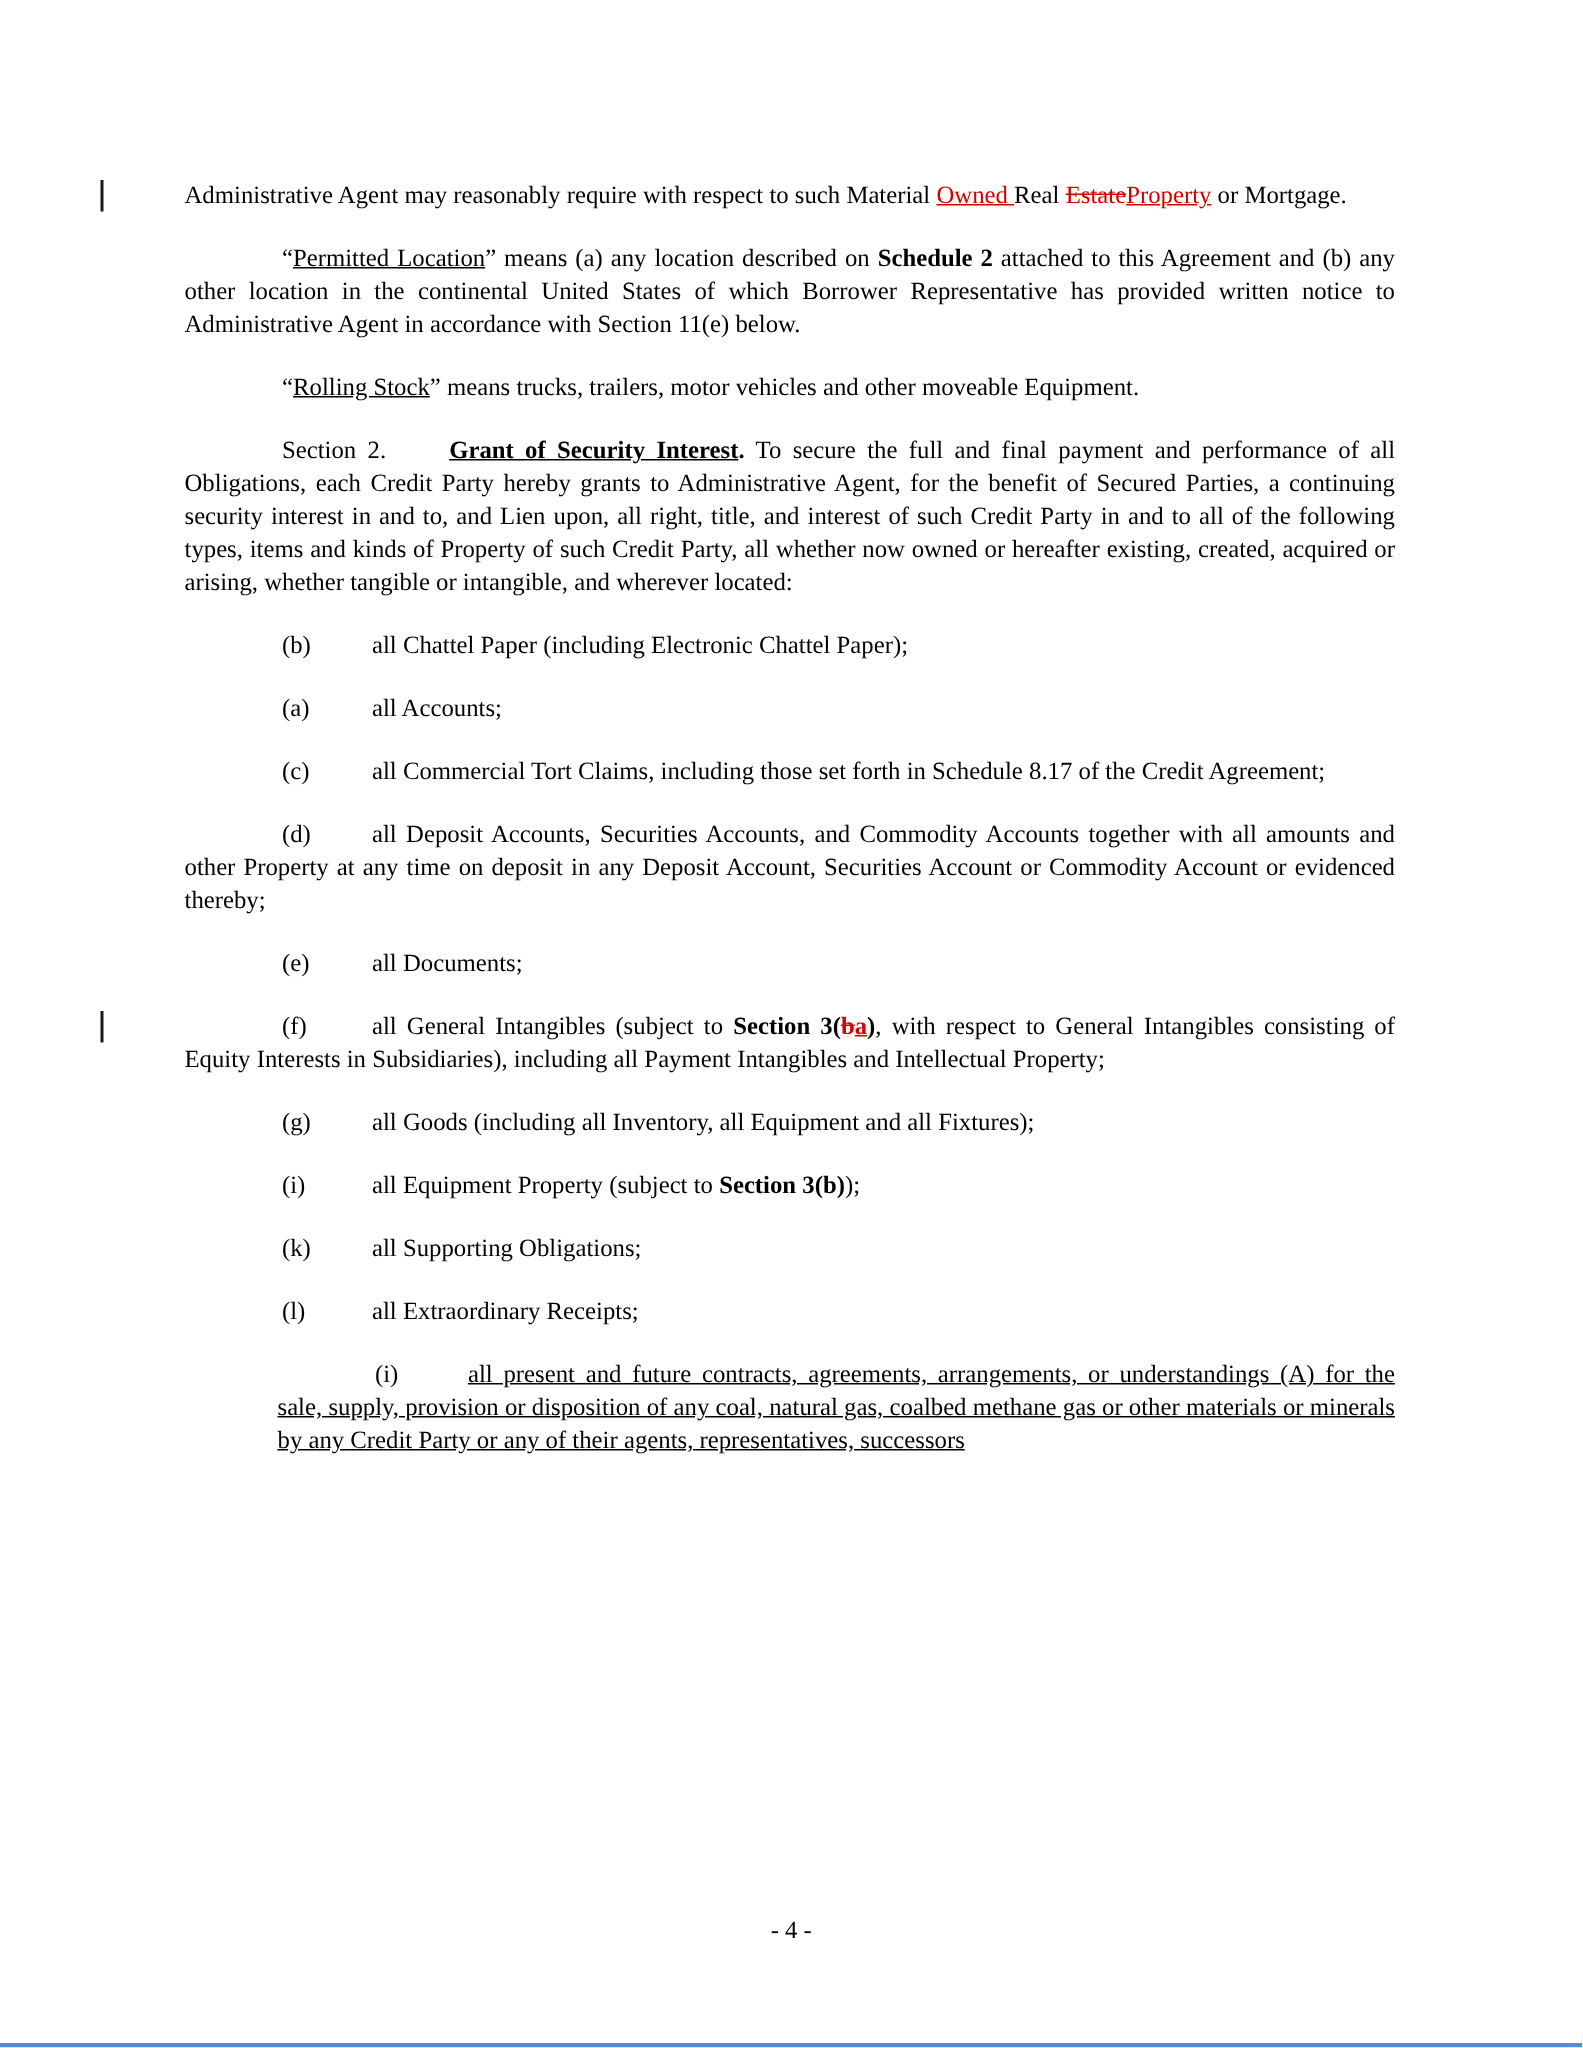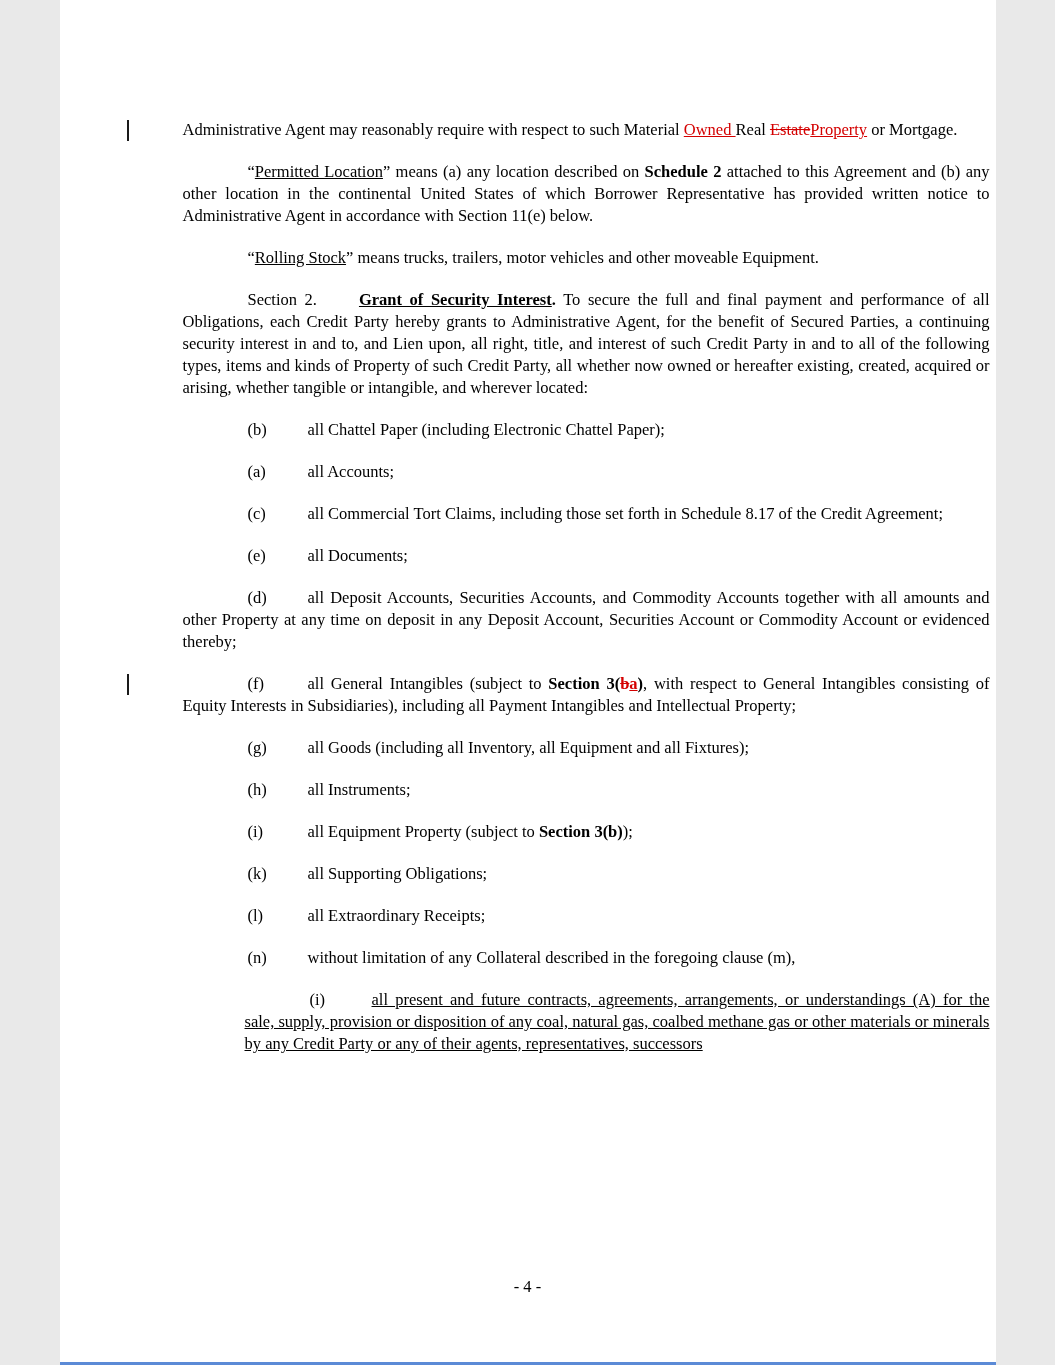--- a/index.html
+++ b/index.html
@@ -1,20 +1,20 @@
 <!DOCTYPE html>
 <html style="--redline: #d40000; --bottomline: #5b8ad6;"><head>
 <meta charset="utf-8">
 <title>Security Agreement — Page 4</title>
 <style>
   * { margin: 0; padding: 0; box-sizing: border-box; }
   html, body { background: #e9e9e9; }
   .page {
     position: relative;
-    width: 936px;
+    width: 1055px;
     height: 1365px;
     margin: 0 auto;
     background: #ffffff;
     font-family: "Liberation Serif", "DejaVu Serif", serif;
     font-size: 16.5px;
     line-height: 22px;
     color: #000000;
     overflow: hidden;
   }
   .content {
@@ -74,28 +74,26 @@
 
 <div class="page">
   <div class="content">
       <p class="para kind-flush"><span class="change-bar"></span><span>Administrative Agent may reasonably require with respect to such Material </span><span class="rs-ins">Owned </span><span>Real </span><span class="rs-del">Estate</span><span class="rs-ins">Property</span><span> or Mortgage.</span></p>
       <p class="para kind-indent"><span>“</span><span class="rs-u">Permitted Location</span><span>” means (a) any location described on </span><span class="rs-b">Schedule 2</span><span> attached to this Agreement and (b) any other location in the continental United States of which Borrower Representative has provided written notice to Administrative Agent in accordance with Section 11(e) below.</span></p>
       <p class="para kind-indent"><span>“</span><span class="rs-u">Rolling Stock</span><span>” means trucks, trailers, motor vehicles and other moveable Equipment.</span></p>
       <p class="para kind-indent"><span>Section 2.</span><span class="tab"></span><span class="rs-b rs-u">Grant of Security Interest</span><span class="rs-b">.</span><span> To secure the full and final payment and performance of all Obligations, each Credit Party hereby grants to Administrative Agent, for the benefit of Secured Parties, a continuing security interest in and to, and Lien upon, all right, title, and interest of such Credit Party in and to all of the following types, items and kinds of Property of such Credit Party, all whether now owned or hereafter existing, created, acquired or arising, whether tangible or intangible, and wherever located:</span></p>
       <p class="para kind-item"><span class="item-label">(b)</span><span>all Chattel Paper (including Electronic Chattel Paper);</span></p>
       <p class="para kind-item"><span class="item-label">(a)</span><span>all Accounts;</span></p>
       <p class="para kind-item"><span class="item-label">(c)</span><span>all Commercial Tort Claims, including those set forth in Schedule 8.17 of the Credit Agreement;</span></p>
+      <p class="para kind-item"><span class="item-label">(d)</span><span>all Deposit Accounts, Securities Accounts, and Commodity Accounts together with all amounts and other Property at any time on deposit in any Deposit Account, Securities Account or Commodity Account or evidenced thereby;</span></p>
       <p class="para kind-item"><span class="item-label">(e)</span><span>all Documents;</span></p>
-      <p class="para kind-item"><span class="item-label">(d)</span><span>all Deposit Accounts, Securities Accounts, and Commodity Accounts together with all amounts and other Property at any time on deposit in any Deposit Account, Securities Account or Commodity Account or evidenced thereby;</span></p>
       <p class="para kind-item"><span class="change-bar"></span><span class="item-label">(f)</span><span>all General Intangibles (subject to </span><span class="rs-b">Section 3(</span><span class="rs-b rs-del">b</span><span class="rs-b rs-ins">a</span><span class="rs-b">)</span><span>, with respect to General Intangibles consisting of Equity Interests in Subsidiaries), including all Payment Intangibles and Intellectual Property;</span></p>
       <p class="para kind-item"><span class="item-label">(g)</span><span>all Goods (including all Inventory, all Equipment and all Fixtures);</span></p>
-      <p class="para kind-item"><span class="item-label">(h)</span><span>all Instruments;</span></p>
       <p class="para kind-item"><span class="item-label">(i)</span><span>all Equipment Property (subject to </span><span class="rs-b">Section 3(b)</span><span>);</span></p>
       <p class="para kind-item"><span class="item-label">(k)</span><span>all Supporting Obligations;</span></p>
       <p class="para kind-item"><span class="item-label">(l)</span><span>all Extraordinary Receipts;</span></p>
-      <p class="para kind-item"><span class="item-label">(n)</span><span>without limitation of any Collateral described in the foregoing clause (m),</span></p>
       <p class="para kind-subitem"><span class="item-label">(i)</span><span>all present and future contracts, agreements, arrangements, or understandings (A) for the sale, supply, provision or disposition of any coal, natural gas, coalbed methane gas or other materials or minerals by any Credit Party or any of their agents, representatives, successors</span></p>
     </div>
   <div class="footer">
     <span>- 4 -</span>
   </div>
   <div class="bottom-line"></div>
 </div>
 
 </body></html>

